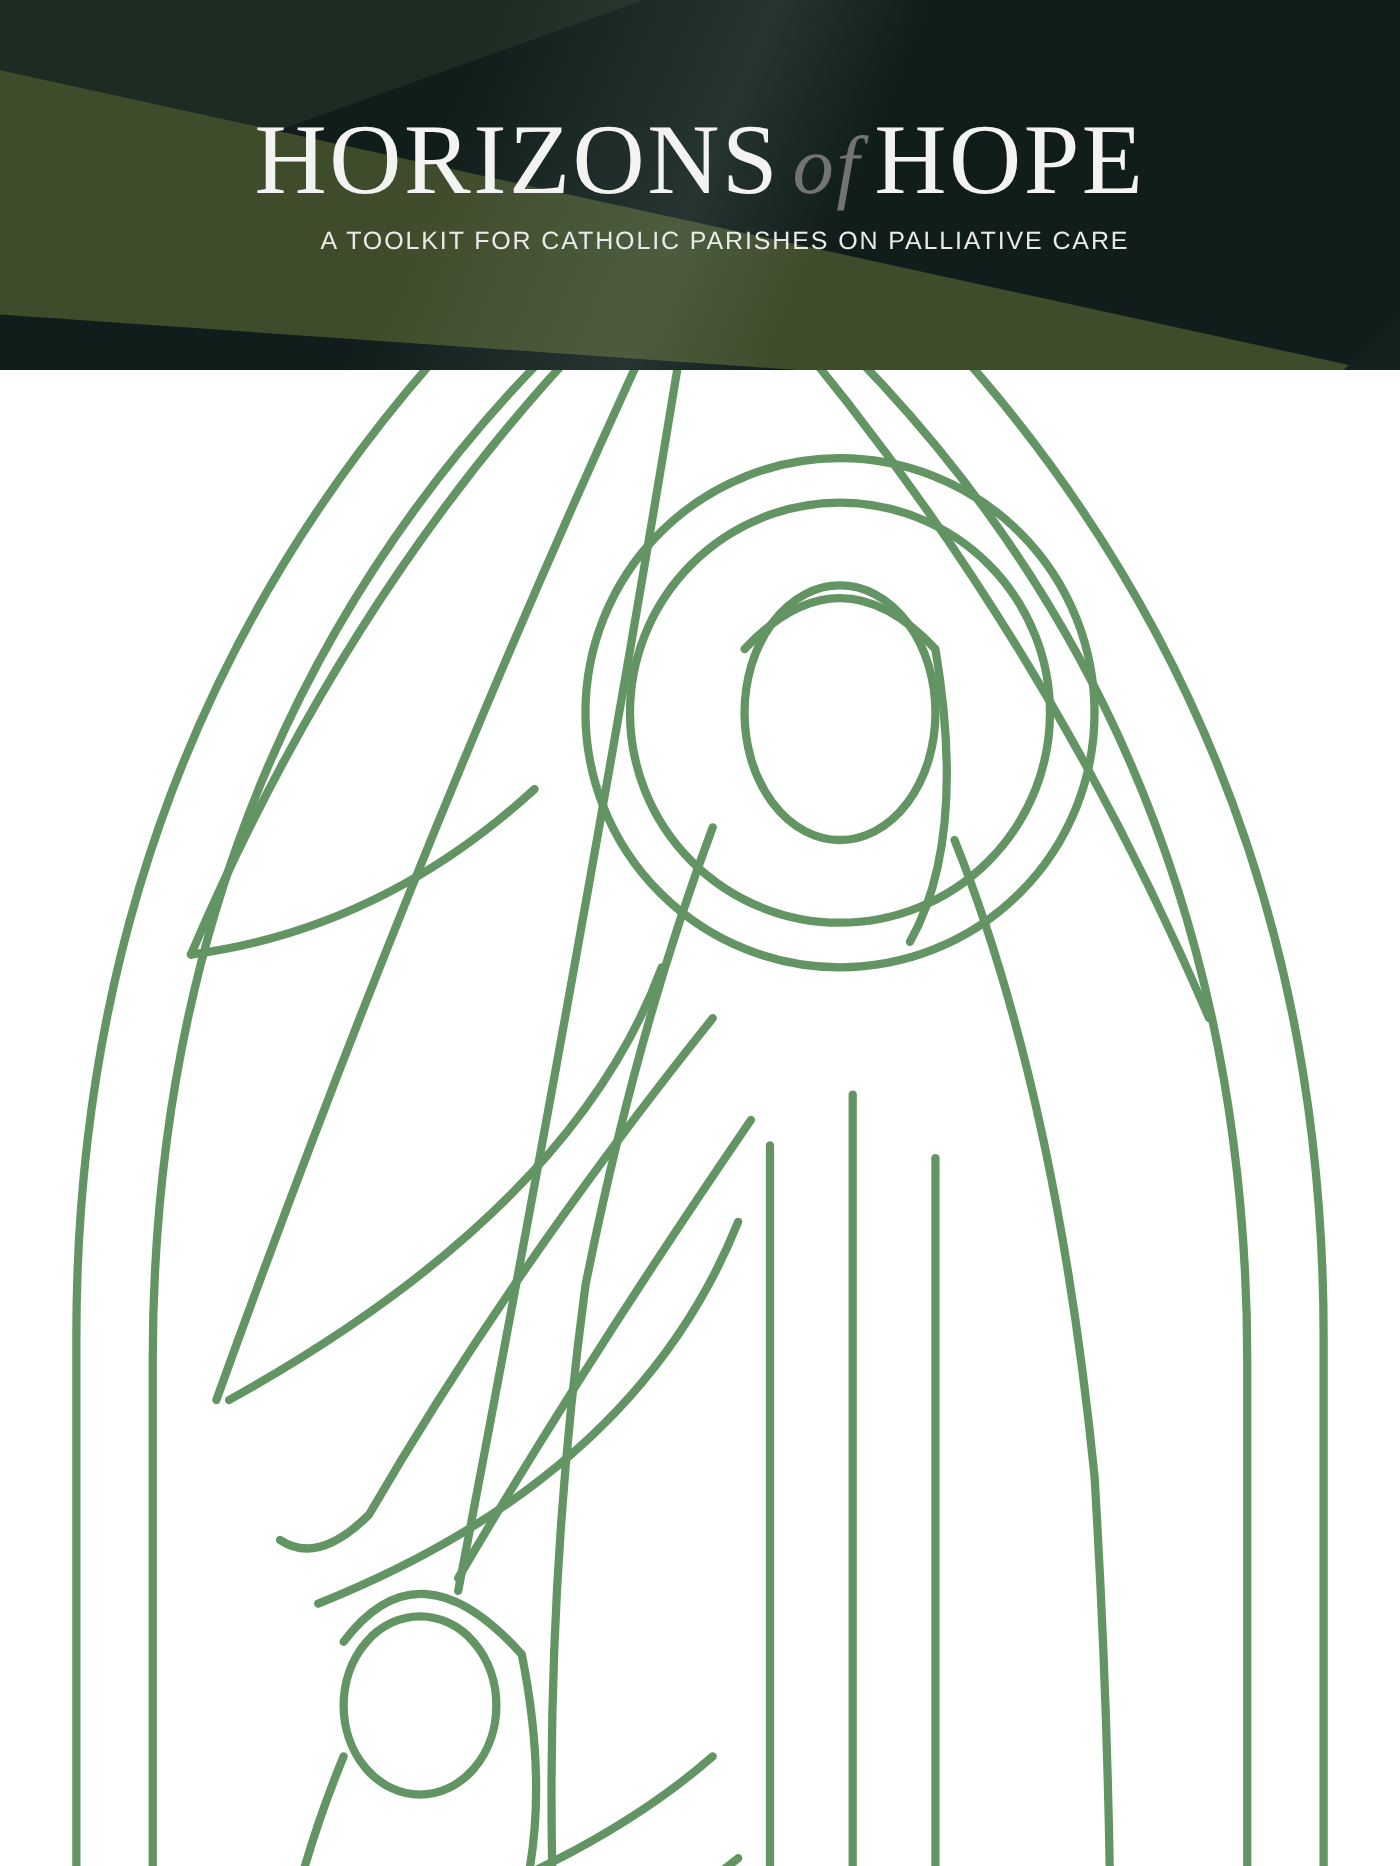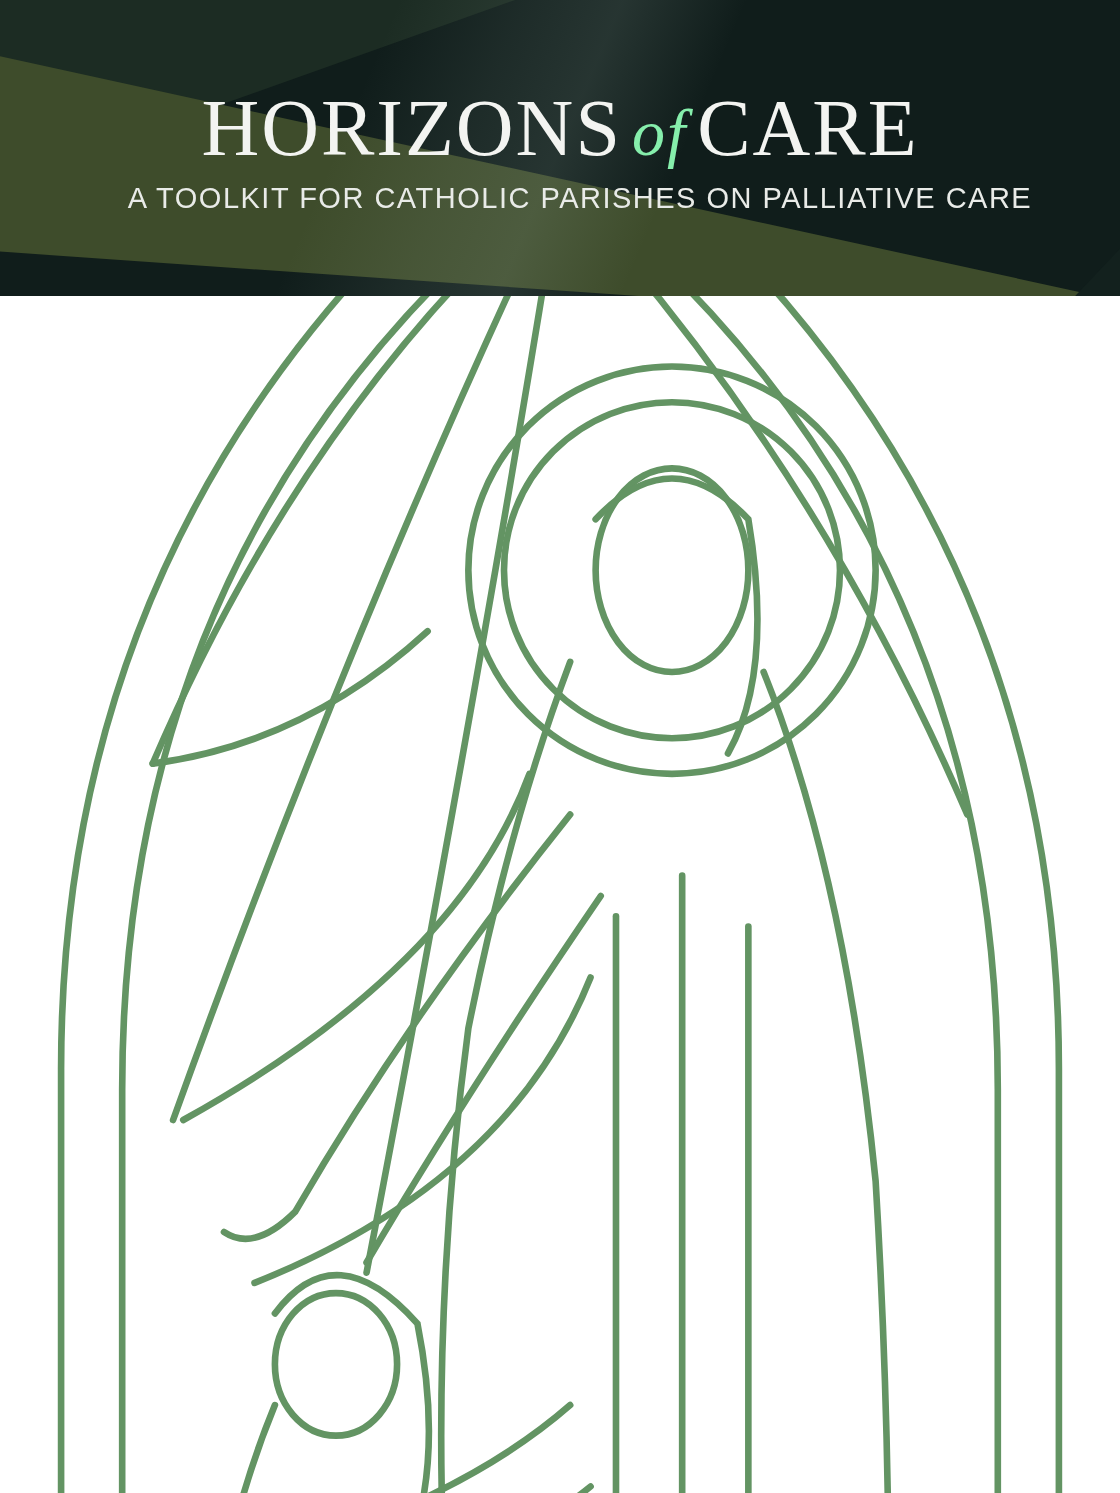--- a/index.html
+++ b/index.html
@@ -8,22 +8,22 @@
   .page { position:relative; width:1120px; height:1493px; margin:0 auto; background:#ffffff; overflow:hidden; }
 
   
   .hero { position:absolute; left:0; top:0; width:1120px; height:296px; background:#101d1b; overflow:hidden; }
   .shape-tl { position:absolute; inset:0; background:#1c2c23; clip-path:polygon(0 0, 46% 0, 0 62%); }
   .shape-olive { position:absolute; inset:0; background:#3e4c2b; clip-path:polygon(0 19%, 98% 100%, 57% 100%, 0 85%); }
   .shape-br { position:absolute; inset:0; background:#13211e; clip-path:polygon(96% 100%, 100% 84%, 100% 100%); }
   .hero-sheen { position:absolute; inset:0; background:linear-gradient(113deg, rgba(0,0,0,0) 32%, rgba(150,170,160,.10) 42%, rgba(150,170,160,.17) 50%, rgba(0,0,0,0) 60%); }
   .hero-text { position:relative; text-align:center; padding-top:88px; }
   .title { font-family:"Liberation Serif", serif; font-weight:400; font-size:80px; line-height:1; letter-spacing:2px; color:#f3f4f1; }
-  .title .title-of { font-family:"Liberation Serif", serif; font-size:66px; color:#86efac; margin:0 10px; font-weight:400; }
-  .subtitle { margin-top:14px; font-size:29px; letter-spacing:1.5px; color:#e9ebe8; font-weight:400;padding-left:40px; }
+  .title .title-of { font-family:"Liberation Serif", serif; font-size:66px; color:#737373; margin:0 10px; font-weight:400; }
+  .subtitle { margin-top:14px; font-size:20px; letter-spacing:1.5px; color:#e9ebe8; font-weight:400;padding-left:40px; }
 
   
   .ribbon { position:absolute; left:428px; top:256px; width:524px; height:126px; }
   .ribbon-band { position:absolute; left:12px; top:12px; width:470px; height:88px; transform:rotate(-2.6deg);
     background:linear-gradient(180deg,#dfbd63 0%, #f7e7a3 20%, #ecd17a 42%, #d4ab4b 72%, #b98f2e 100%);
     border-radius:10px 4px 10px 24px;
     box-shadow:0 3px 6px rgba(0,0,0,.25); }
   .ribbon-band::before { content:""; position:absolute; inset:0; border-radius:inherit;
     background:linear-gradient(90deg, rgba(120,85,10,.35) 0%, rgba(255,255,255,0) 6%, rgba(255,255,255,0) 94%, rgba(120,85,10,.25) 100%); }
   .ribbon-roll { position:absolute; right:12px; top:4px; width:34px; height:110px;
@@ -51,21 +51,21 @@
 <body>
 
 <div class="page">
 
   <header class="hero">
     <div class="shape-tl"></div>
     <div class="shape-olive"></div>
     <div class="shape-br"></div>
     <div class="hero-sheen"></div>
     <div class="hero-text">
-      <h1 class="title"><span>HORIZONS</span><em class="title-of">of</em><span>CARE</span></h1>
+      <h1 class="title"><span>HORIZONS</span><em class="title-of">of</em><span>HOPE</span></h1>
       <div class="subtitle">A TOOLKIT FOR CATHOLIC PARISHES ON PALLIATIVE CARE</div>
     </div>
   </header>
 
 
   <div class="window-art">
     <svg viewBox="0 0 220 525" fill="none" stroke="#639463" stroke-width="1.3" stroke-linecap="round">
       <path d="M12 513 V210 Q12 92 110 18 Q208 92 208 210 V513 Z"></path>
       <path d="M24 501 V214 Q24 102 110 34 Q196 102 196 214 V501 Z"></path>
       <path d="M110 36 Q70 120 34 220"></path>

